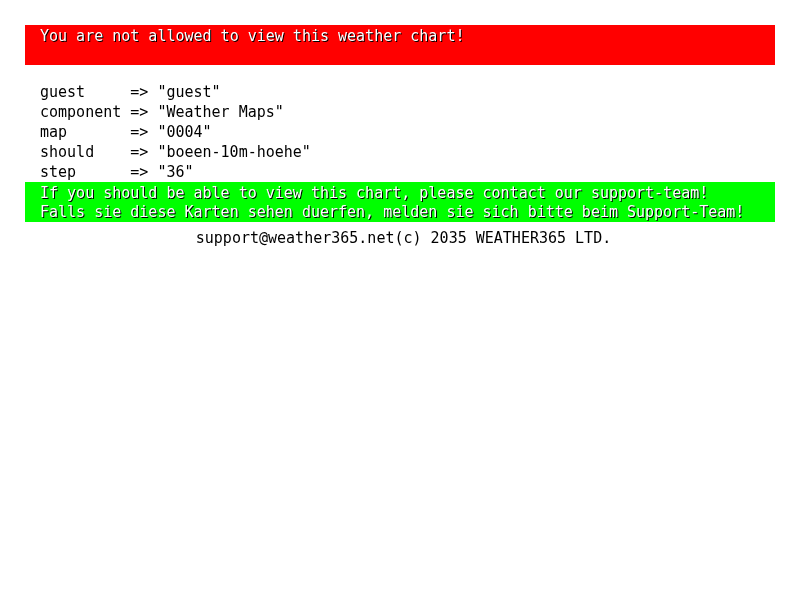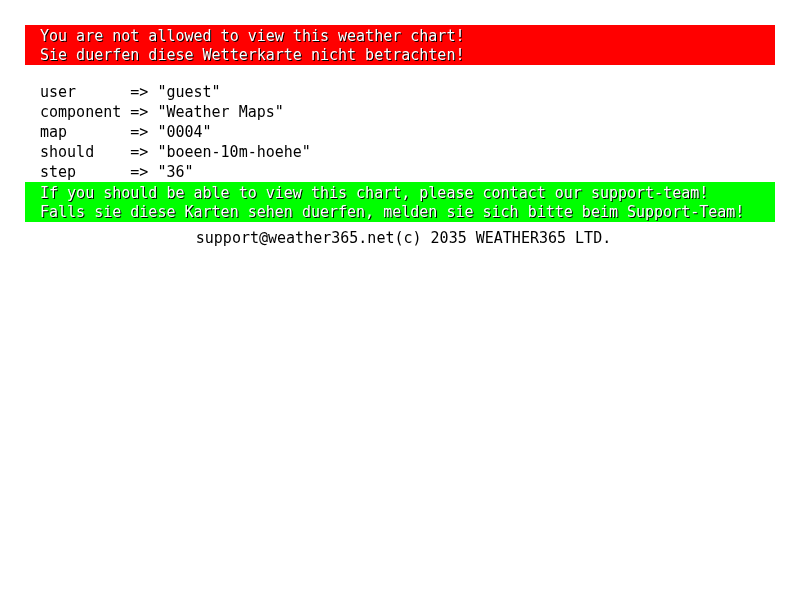--- a/index.html
+++ b/index.html
@@ -51,26 +51,25 @@
     white-space: pre;
   }
 </style>
 </head>
 <body>
 
 <div class="page">
 
   <div class="banner banner-red" style="background-color: rgb(255, 0, 0);">
     <div class="banner-line">You are not allowed to view this weather chart!</div>
-    <div class="banner-line">Sie duerfen diese Wetterkarte nicht betrachten!</div>
   </div>
 
   <div class="kv-block">
     <div class="kv-row">
-      <span class="kv-key">user</span>
+      <span class="kv-key">guest</span>
       <span class="kv-arrow">=&gt;</span>
       <span class="kv-value">"guest"</span>
     </div>
     <div class="kv-row">
       <span class="kv-key">component</span>
       <span class="kv-arrow">=&gt;</span>
       <span class="kv-value">"Weather Maps"</span>
     </div>
     <div class="kv-row">
       <span class="kv-key">map</span>

